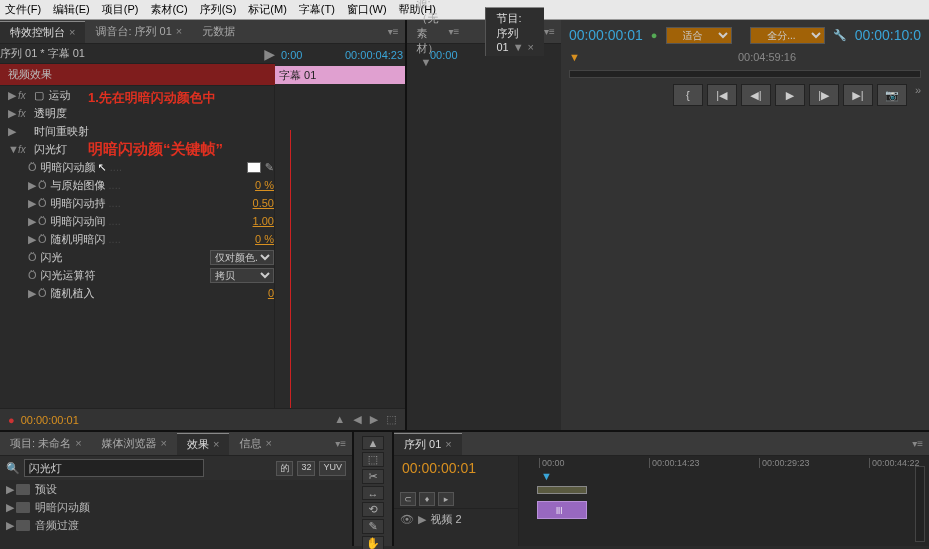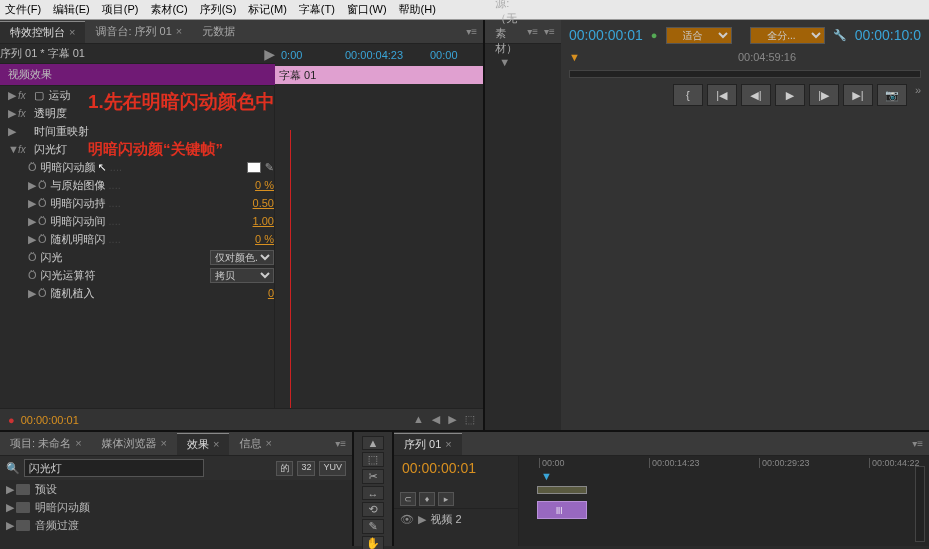--- a/index.html
+++ b/index.html
@@ -14,34 +14,34 @@
 .tab.active { background: #2e2e2e; color: #ddd; border-top: 1px solid #888; }
 .tab .x { margin-left: 4px; color: #888; }
 .panel-menu { margin-left: auto; margin-right: 6px; color: #888; cursor: pointer; font-size: 10px; }
 .clip-header { display: flex; align-items: center; height: 20px; padding: 0 0; border-bottom: 1px solid #222; }
 .clip-header .arrow { margin-left: auto; color: #888; font-size: 14px; }
 .timeline-ruler-top { height: 22px; background: #2a2a2a; display: flex; align-items: center; padding-left: 10px; color: #3aa5d8; font-size: 10px; position: relative; }
 .timeline-ruler-top .tc { position: absolute; }
 .subtitle-bar { height: 18px; background: #e0a0d0; position: relative; margin-left: 0; display: flex; align-items: center; color: #222; padding-left: 4px; }
 .effects-area { position: relative; flex: 1; background: #2a2a2a; overflow: hidden; }
 .effects-list { width: 275px; position: absolute; left: 0; top: 0; bottom: 0; border-right: 1px solid #222; }
-.eff-header { padding: 3px 8px; background: #701a75; border-bottom: 1px solid #222; }
+.eff-header { padding: 3px 8px; background: #7f1d1d; border-bottom: 1px solid #222; }
 .eff-row { display: flex; align-items: center; height: 18px; padding-left: 8px; }
 .eff-row .tri { width: 10px; color: #888; }
 .eff-row .fx { width: 16px; font-style: italic; color: #888; font-size: 10px; }
 .eff-row .lbl { color: #ccc; }
 .eff-row.sub { padding-left: 28px; }
 .eff-row .stopwatch { margin-right: 4px; color: #888; }
 .eff-row .val { color: #d89020; margin-left: 4px; text-decoration: underline; }
 .eff-row .dots { flex: 1; color: #444; overflow: hidden; white-space: nowrap; margin: 0 3px; }
 .eff-row .swatch { width: 14px; height: 11px; background: #fff; border: 1px solid #666; margin-left: 4px; }
 .eff-row .eyedrop { margin-left: 4px; color: #999; }
 .eff-row select { background: #3a3a3a; color: #ccc; border: 1px solid #555; font-size: 10px; width: 64px; }
 .playhead-line { position: absolute; left: 290px; top: 44px; bottom: 0; width: 1px; background: #c22; }
-.annot1 { position: absolute; left: 88px; top: 3px; color: #e03020; font-size: 19px; font-weight: bold; z-index: 5; }
+.annot1 { position: absolute; left: 88px; top: 3px; color: #e03020; font-size: 13px; font-weight: bold; z-index: 5; }
 .annot2 { position: absolute; left: 88px; top: 54px; color: #e03020; font-size: 15px; font-weight: bold; z-index: 5; }
 .status-bar { height: 22px; background: #333; display: flex; align-items: center; padding: 0 8px; border-top: 1px solid #222; }
 .status-bar .tc-gold { color: #d89020; }
 .status-bar .icons { margin-left: auto; display: flex; gap: 8px; color: #888; }
 .monitor { flex: 1; background: #000; display: flex; align-items: center; justify-content: center; }
 .hello-text { font-family: Georgia, serif; font-style: italic; font-weight: bold; font-size: 50px; color: #000; -webkit-text-stroke: 2px #fff; letter-spacing: 2px; }
 .monitor-controls { background: #333; padding: 4px 8px; }
 .mc-row1 { display: flex; align-items: center; gap: 8px; height: 22px; }
 .tc-blue { color: #3aa5d8; font-size: 14px; }
 .mc-btn { background: #a16207; border: 1px solid #555; color: #ccc; padding: 1px 12px; font-size: 10px; }
@@ -211,20 +211,21 @@
           <span>▶</span>
           <span>⬚</span>
         </div>
     </div>
   </div>
 
   <div class="right-col">
     <div class="panel-tabs">
       <div class="tab"><span>源:（无素材）</span><span style="margin-left:4px;color:#888">▼</span></div>
       <div class="panel-menu">▾≡</div>
+      <div class="tab active" style="margin-left:20px;border-left:1px solid #555"><span>节目: 序列 01</span><span style="margin-left:4px;color:#888">▼</span><span class="x">×</span></div>
       <div class="panel-menu">▾≡</div>
     </div>
     <div class="monitor-controls">
       <div class="mc-row1">
         <span class="tc-blue">00:00:00:01</span>
         <span style="color:#5a5">●</span>
         <select class="mc-btn"><option>适合</option></select>
         <span style="flex:1"></span>
         <select class="mc-btn"><option>全分...</option></select>
         <span style="color:#888">🔧</span>

